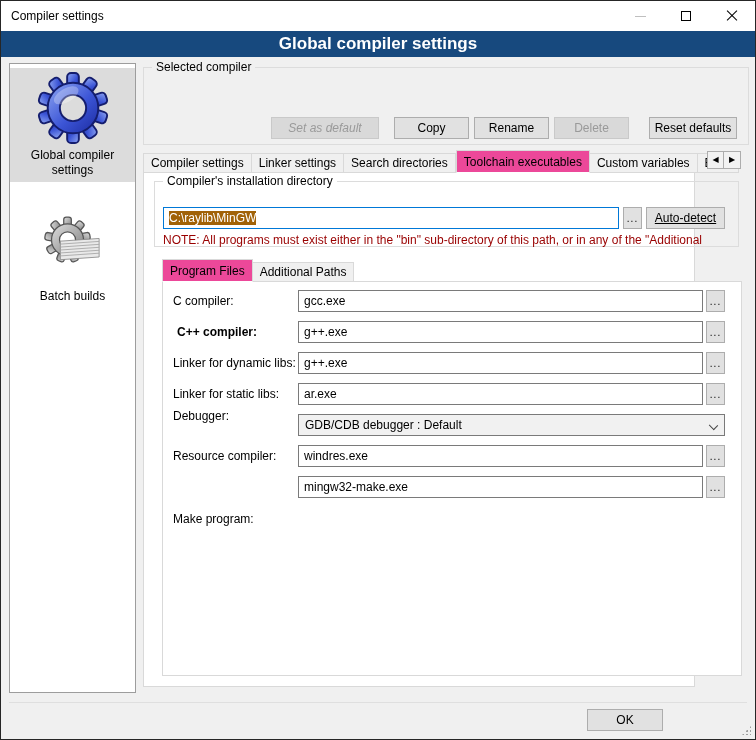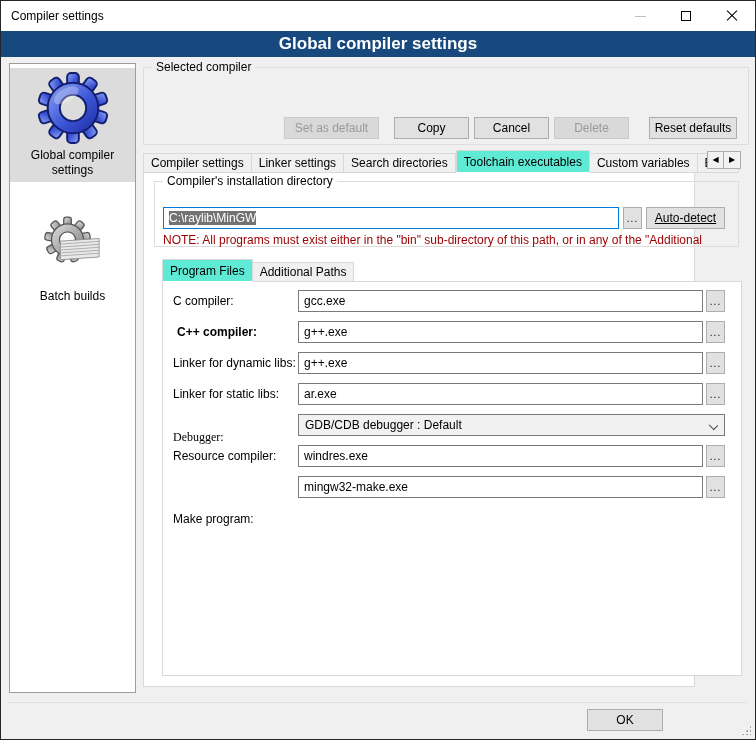--- a/index.html
+++ b/index.html
@@ -39,32 +39,32 @@
 
   
   .combo { position:relative; background:#f1f1f1; border:1px solid #7a7a7a; height:22px; line-height:20px; padding:0 22px 0 6px;
            white-space:nowrap; overflow:hidden; }
   .chev { position:absolute; right:7px; top:7px; width:7px; height:7px; border-right:1px solid #444; border-bottom:1px solid #444; transform:rotate(45deg) scale(1,0.9); }
 
   
   .tabstrip { position:absolute; display:flex; align-items:flex-end; white-space:nowrap; overflow:hidden; }
   .tab { flex-shrink:0; height:20px; line-height:19px; padding:0 7px; background:#f0f0f0; border:1px solid #d9d9d9; border-left-width:0; }
   .tab:first-child { border-left-width:1px; }
-  .tab.active { height:23px; line-height:23px; background:#5eead4; border-left-width:1px; border-bottom:1px solid #fff; position:relative; z-index:3; }
+  .tab.active { height:23px; line-height:23px; background:#ec4899; border-left-width:1px; border-bottom:1px solid #fff; position:relative; z-index:3; }
   .tab-arrows { position:absolute; right:8px; top:1px; display:flex; z-index:4; }
   .tab-arrow { width:17px; height:18px; background:#f2f2f2; border:1px solid #adadad; font-size:8px; line-height:16px; text-align:center; color:#000; }
   .tab-arrow + .tab-arrow { border-left:none; }
 
   
   .tabpage { position:absolute; background:#fff; border:1px solid #d9d9d9; z-index:2; }
 
   
   .field { position:absolute; background:#fff; border:1px solid #7a7a7a; height:22px; line-height:20px; padding:0 5px; white-space:nowrap; overflow:hidden; }
   .field.focused { border-color:#0078d7; }
-  .sel-text { background:#737373; color:#fff; }
+  .sel-text { background:#a16207; color:#fff; }
   .row-label { position:absolute; line-height:22px; }
   .browse { position:absolute; width:19px; height:22px; font-size:10px; letter-spacing:1px; }
   .note { position:absolute; color:#990000; white-space:nowrap; overflow:hidden; }
 
   
   #footer-divider { position:absolute; left:8px; right:8px; top:701px; border-top:1px solid #dfdfdf; }
   #resize-grip { position:absolute; right:4px; bottom:4px; width:9px; height:9px;
      background:radial-gradient(circle at 1px 1px,#a0a0a0 1px,transparent 1.2px);
      background-size:4px 4px; clip-path:polygon(100% 0,100% 100%,0 100%); }
 </style>
@@ -148,23 +148,23 @@
           <path d="M20 39.5h46M20 43h46M20 46.5h46M20 50h46M20 53.5h46" stroke="#a5a5a5" stroke-width="1"></path>
         </g>
       </svg>
       <div class="side-label" style="width:110px;">Batch builds</div>
     </div>
   </div>
 
   <div class="groupbox" style="left:142px; top:66px; width:606px; height:78px;">
     <span class="group-title on-gray">Selected compiler</span>
     <div style="position:absolute; left:0; right:11px; top:49px; display:flex; justify-content:flex-end;">
-      <div class="btn disabled" style="width:95px;">Set as default</div>
+      <div class="btn disabled" style="width:108px;font-style:italic;">Set as default</div>
       <div class="btn" style="width:75px; margin-left:15px;">Copy</div>
-      <div class="btn" style="width:75px; margin-left:5px;">Cancel</div>
+      <div class="btn" style="width:75px; margin-left:5px;">Rename</div>
       <div class="btn disabled" style="width:75px; margin-left:5px;">Delete</div>
       <div class="btn" style="width:88px; margin-left:20px;">Reset defaults</div>
     </div>
   </div>
 
   <div class="tabstrip" style="left:142px; top:149px; width:606px; height:23px;">
     <div class="tab">Compiler settings</div>
     <div class="tab">Linker settings</div>
     <div class="tab">Search directories</div>
     <div class="tab active">Toolchain executables</div>
@@ -212,21 +212,21 @@
         <span>g++.exe</span>
       </div>
       <div class="btn browse" style="left:543px; top:70px;">...</div>
 
       <div class="row-label" style="left:10px; top:101px;">Linker for static libs:</div>
       <div class="field" style="left:135px; top:101px; width:405px;">
         <span>ar.exe</span>
       </div>
       <div class="btn browse" style="left:543px; top:101px;">...</div>
 
-      <div class="row-label" style="left:10px; top:144px;font-family:Liberation Serif, serif;">Debugger:</div>
+      <div class="row-label" style="left:10px; top:123px;">Debugger:</div>
       <div class="combo" style="position:absolute; left:135px; top:132px; width:427px;">
         <span>GDB/CDB debugger : Default</span>
         <span class="chev"></span>
       </div>
 
       <div class="row-label" style="left:10px; top:163px;">Resource compiler:</div>
       <div class="field" style="left:135px; top:163px; width:405px;">
         <span>windres.exe</span>
       </div>
       <div class="btn browse" style="left:543px; top:163px;">...</div>

